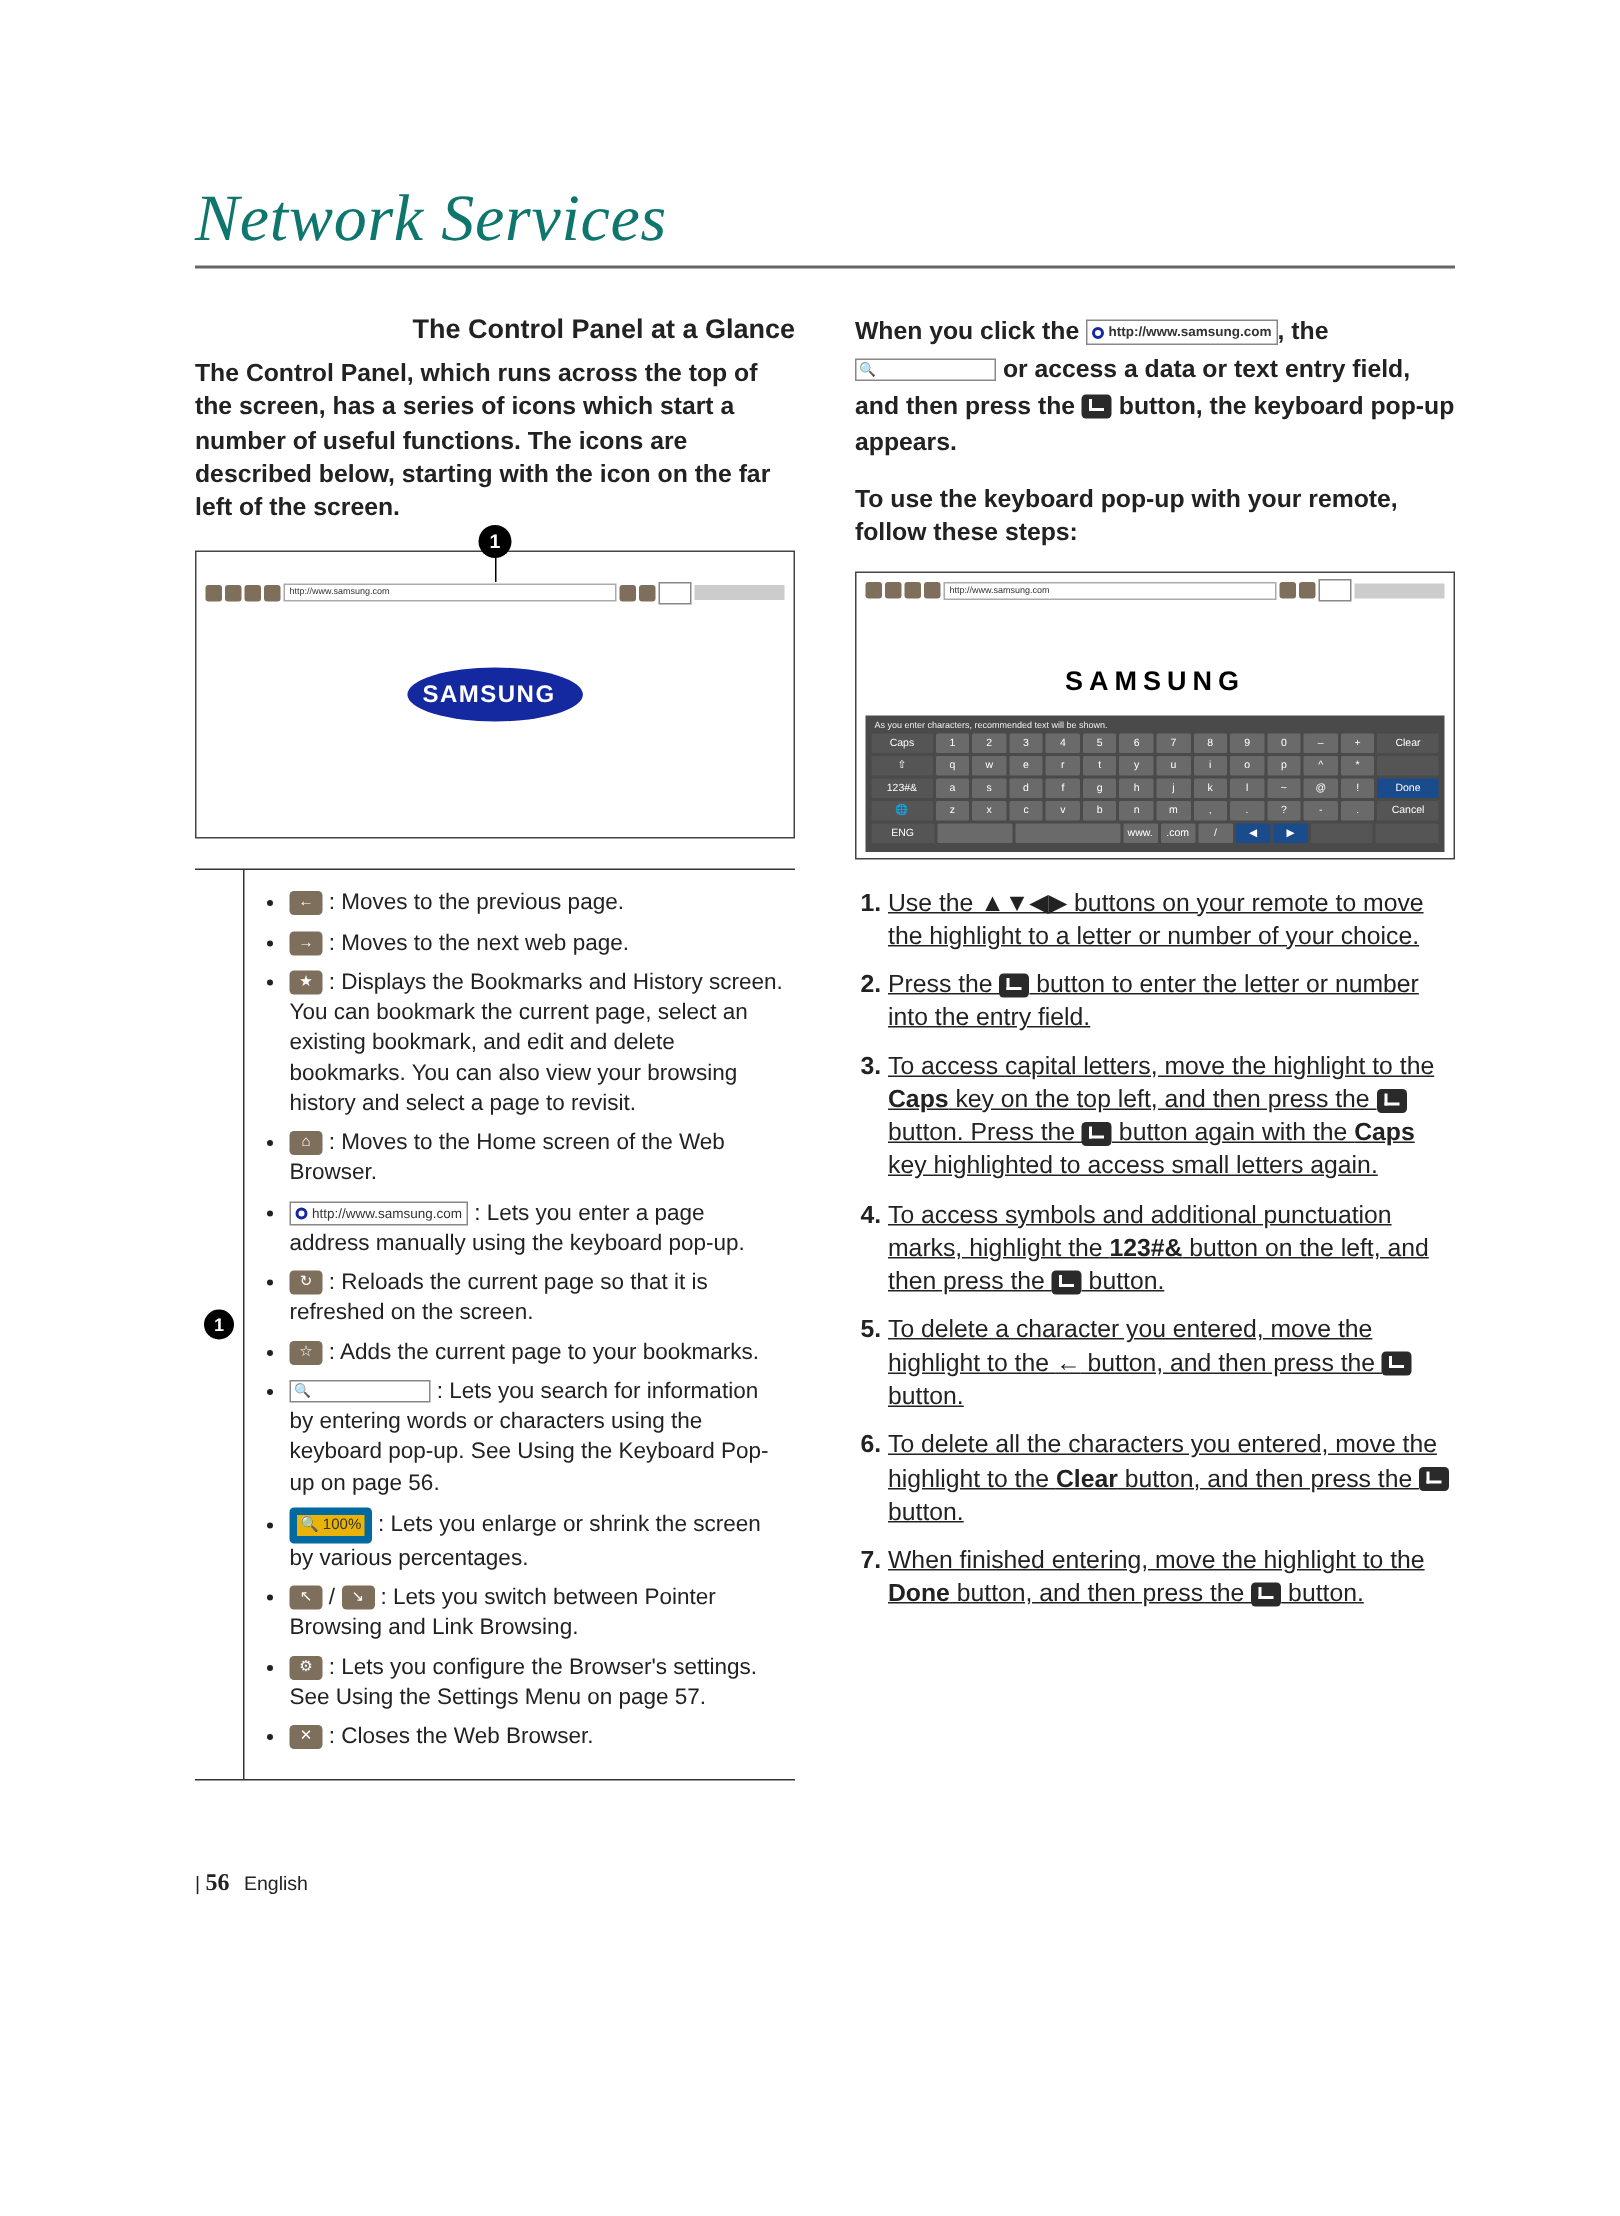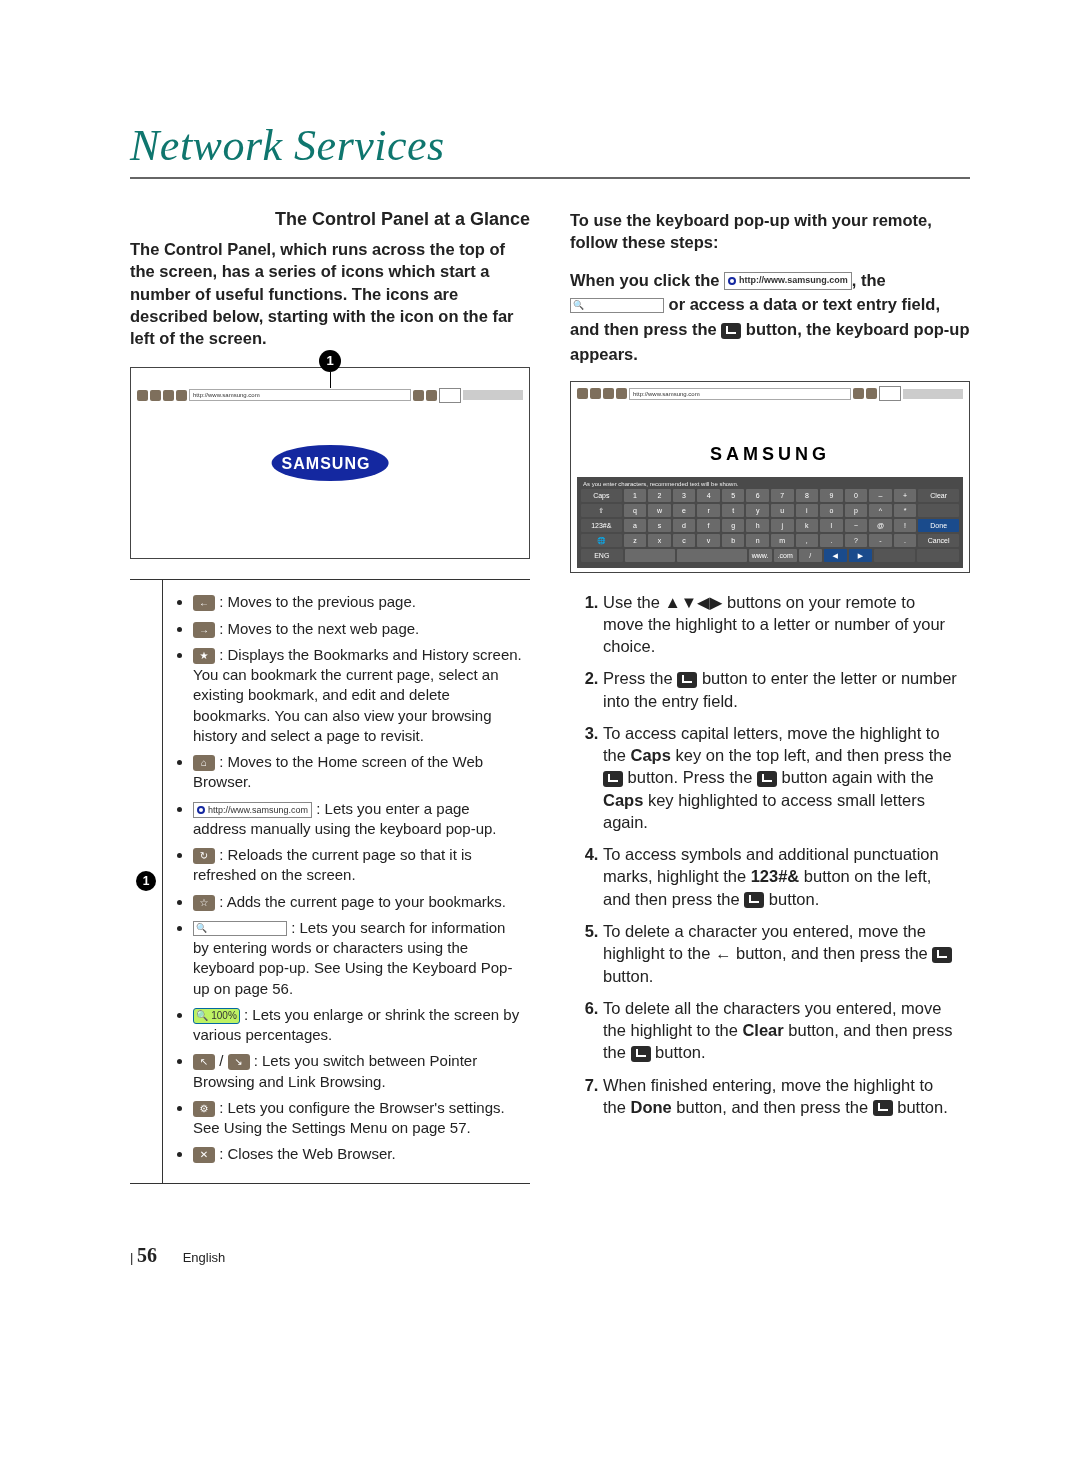--- a/index.html
+++ b/index.html
@@ -154,23 +154,23 @@
     background: #7e6f5c;
     border-radius: 3px;
     vertical-align: middle;
     color: #fff;
     font-size: 10px;
     line-height: 16px;
     text-align: center;
     padding: 0 2px;
   }
   .icon-chip.light {
-    background: #bef264;
+    background: #eab308;
     color: #333;
-    border: 1px solid #0369a1;
+    border: 5px solid #0369a1;
     height: 14px; line-height: 14px;
   }
   .url-chip {
     display: inline-block;
     border: 1px solid #888;
     background: #fff;
     font-size: 9px;
     padding: 1px 3px;
     vertical-align: middle;
     color: #333;
@@ -261,40 +261,41 @@
     text-align: center;
     flex: 1;
     border-radius: 1px;
   }
   .kbd-key.wide { flex: 2.2; }
   .kbd-key.wider { flex: 3; }
   .kbd-key.side { flex: 1.8; background:#555; }
   .kbd-key.blue { background:#1a4b8c; }
   ol.steps {
     padding-left: 22px;
-    margin: 11px;
+    margin: 0;
+    text-decoration: underline;
   }
   ol.steps li {
     font-size: 16.5px;
     line-height: 1.35;
     margin-bottom: 10px;
   }
   ol.steps li::marker {
     font-weight: bold;
   }
   .bold { font-weight: bold; }
   .footer {
     margin-top: 60px;
     font-size: 13px;
   }
   .footer .pnum {
     font-family: 'Times New Roman', serif;
-    font-size: 20px;
-    font-weight: bold;
-    margin-right: 22px;
+    font-size: 16px;
+    font-weight: bold;
+    margin-right: 6px;
   }
 </style>
 </head>
 <body>
 
 <div class="page">
 
   <div class="chapter-title">Network Services</div>
 
   <div class="columns">
@@ -338,26 +339,26 @@
             <li><span class="icon-chip">↖</span> / <span class="icon-chip">↘</span> <span>: Lets you switch between Pointer Browsing and Link Browsing.</span></li>
             <li><span class="icon-chip">⚙</span> <span>: Lets you configure the Browser's settings. See Using the Settings Menu on page 57.</span></li>
             <li><span class="icon-chip">✕</span> <span>: Closes the Web Browser.</span></li>
           </ul>
         </div>
       </div>
     </div>
 
     <div class="col">
 
-      <div class="body-text">To use the keyboard pop-up with your remote, follow these steps:</div>
-
       <div class="body-text inline-flow">
         <span>When you click the </span><span class="url-chip">http://www.samsung.com</span><span>, the </span><br>
         <span class="search-chip">🔍</span><span> or access a data or text entry field, and then press the </span><span class="enter-chip"></span><span> button, the keyboard pop-up appears.</span>
       </div>
+
+      <div class="body-text">To use the keyboard pop-up with your remote, follow these steps:</div>
 
       <div class="kbd-fig">
         <div class="toolbar-mini">
           <div class="ticon"></div>
           <div class="ticon"></div>
           <div class="ticon"></div>
           <div class="ticon"></div>
           <div class="urlbar">http://www.samsung.com</div>
           <div class="ticon"></div>
           <div class="ticon"></div>

